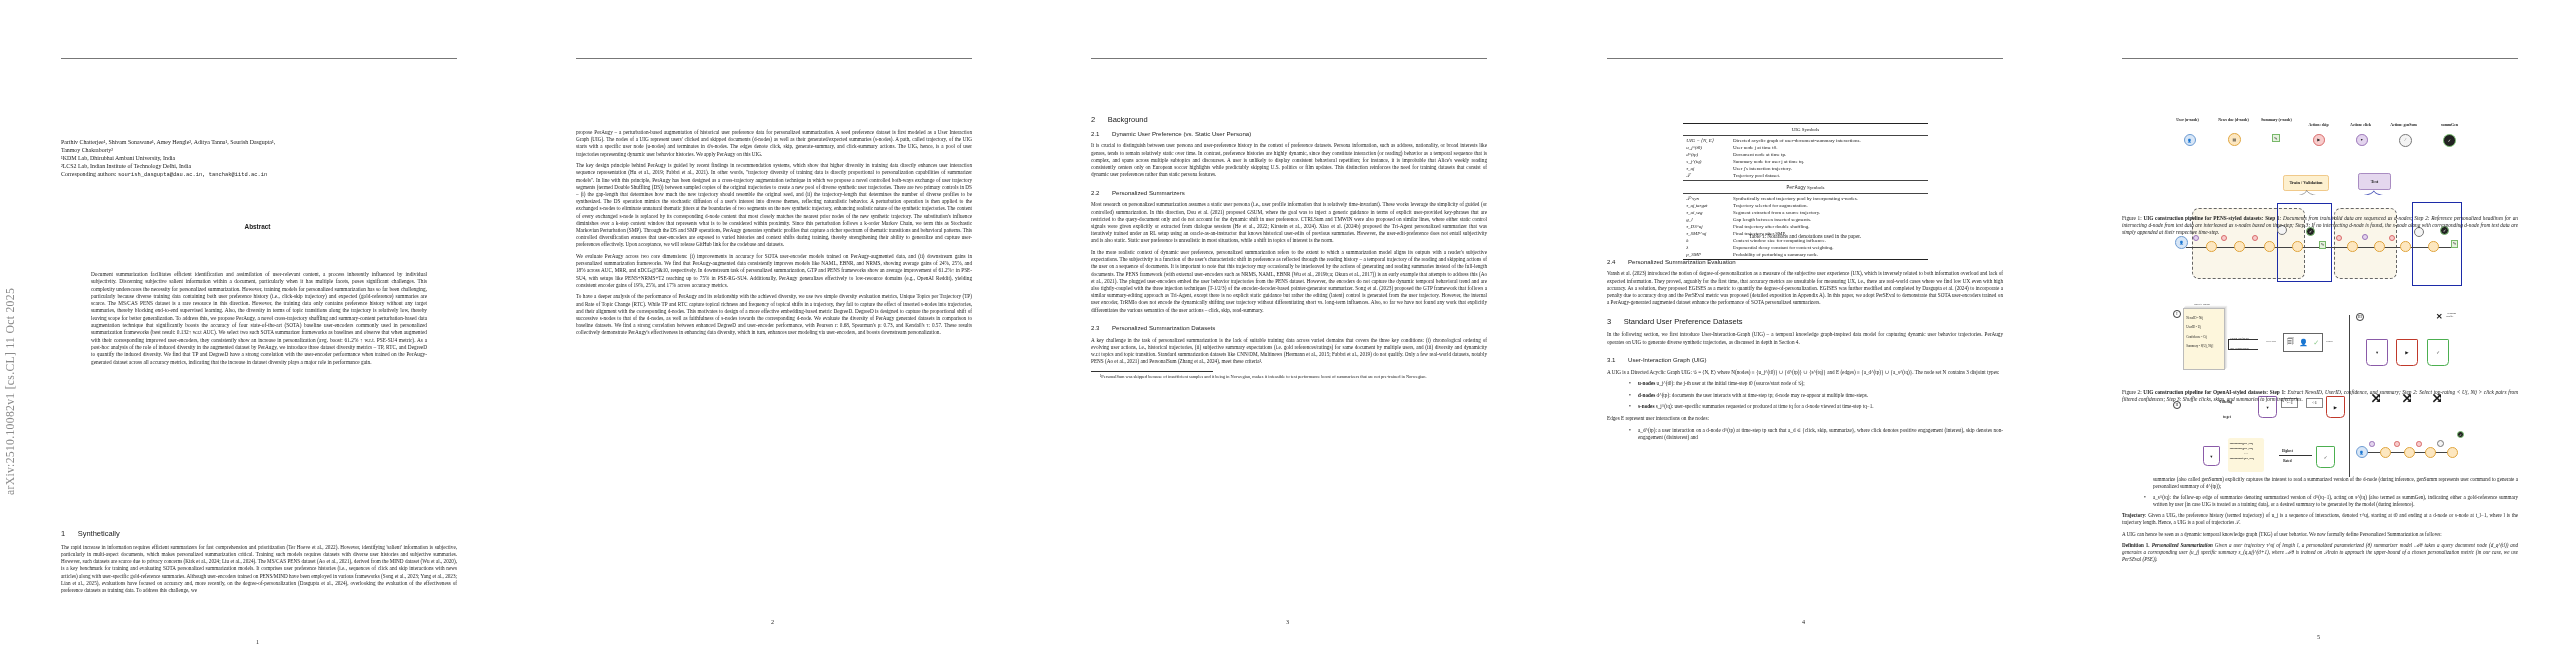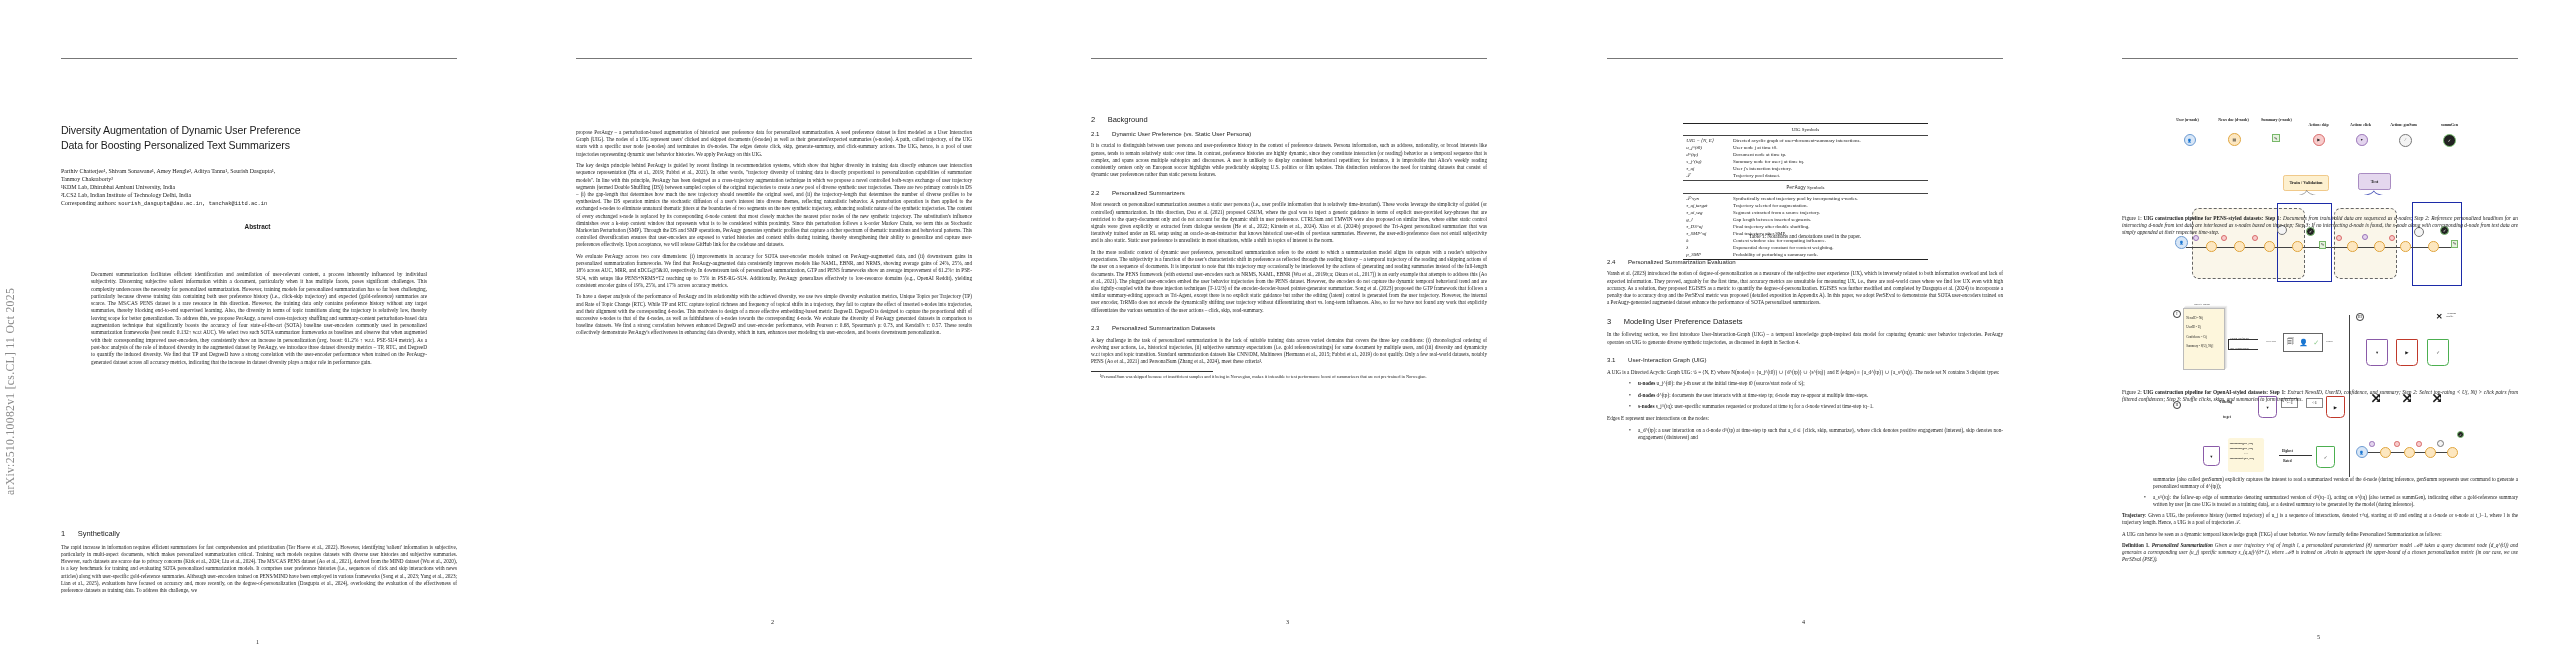--- a/index.html
+++ b/index.html
@@ -51,24 +51,20 @@
   .bucket { position: absolute; width: 19px; height: 22px; border: 1.4px solid; border-top-width: 1.7px; border-radius: 1.1px 1.1px 4.4px 4.4px; display:flex; align-items:center; justify-content:center; font-size: 4.4px; }
   .cap { position: absolute; left: 61px; width: 396px; font-size: 5.3px; line-height: 7.2px; text-align: justify; }
 </style>
 </head>
 <body>
 
 <div class="page" data-name="page-1" style="left:0px;">
   <div class="arxiv" data-name="arxiv-stamp">arXiv:2510.10082v1  [cs.CL]  11 Oct 2025</div>
   <div class="rule" data-name="header-rule"></div>
   <div class="content" style="top:123px;" data-name="title-block">
-    <div class="title" data-name="paper-title">
-      <div data-name="title-line-1">Diversity Augmentation of Dynamic User Preference</div>
-      <div data-name="title-line-2">Data for Boosting Personalized Text Summarizers</div>
-    </div>
     <div class="authors" style="margin-top:15px;" data-name="authors-block">
       <div data-name="authors-line-1">Parthiv Chatterjee¹, Shivam Sonawane¹, Amey Hengle², Aditya Tanna¹, Sourish Dasgupta¹,</div>
       <div data-name="authors-line-2">Tanmoy Chakraborty²</div>
       <div data-name="affiliation-1">¹KDM Lab, Dhirubhai Ambani University, India</div>
       <div data-name="affiliation-2">²LCS2 Lab, Indian Institute of Technology Delhi, India</div>
       <div data-name="corresponding-authors"><span data-name="corresponding-label">Corresponding authors: </span><span class="mono" data-name="corresponding-emails">sourish_dasgupta@dau.ac.in, tanchak@iitd.ac.in</span></div>
     </div>
   </div>
   <div class="abstract-head" style="position:absolute; top:223px; left:0; width:515px;" data-name="abstract-heading">Abstract</div>
   <div class="abstract" style="top:271px;" data-name="abstract-text">Document summarization facilitates efficient identification and assimilation of user-relevant content, a process inherently influenced by individual subjectivity. Discerning subjective salient information within a document, particularly when it has multiple facets, poses significant challenges. This complexity underscores the necessity for personalized summarization. However, training models for personalized summarization has so far been challenging, particularly because diverse training data containing both user preference history (i.e., click-skip trajectory) and expected (gold-reference) summaries are scarce. The MS/CAS PENS dataset is a rare resource in this direction. However, the training data only contains preference history without any target summaries, thereby blocking end-to-end supervised learning. Also, the diversity in terms of topic transitions along the trajectory is relatively low, thereby leaving scope for better generalization. To address this, we propose PerAugy, a novel cross-trajectory shuffling and summary-content perturbation-based data augmentation technique that significantly boosts the accuracy of four state-of-the-art (SOTA) baseline user-encoders commonly used in personalized summarization frameworks (best result: 0.132↑ w.r.t AUC). We select two such SOTA summarizer frameworks as baselines and observe that when augmented with their corresponding improved user-encoders, they consistently show an increase in personalization (avg. boost: 61.2% ↑ w.r.t. PSE-SU4 metric). As a post-hoc analysis of the role of induced diversity in the augmented dataset by PerAugy, we introduce three dataset diversity metrics – TP, RTC, and DegreeD to quantify the induced diversity. We find that TP and DegreeD have a strong correlation with the user-encoder performance when trained on the PerAugy-generated dataset across all accuracy metrics, indicating that the increase in dataset diversity plays a major role in performance gain.</div>
@@ -175,21 +171,21 @@
     <div class="row" data-name="table-row">
         <span class="sym" data-name="symbol-cell">p_SMP</span>
         <span class="desc" data-name="description-cell">Probability of perturbing a summary node.</span>
       </div>
     <div class="thick" style="margin-top:1.1px;" data-name="table-rule"></div>
   </div>
   <div class="caption-center" style="top:233px;" data-name="table-caption">Table 1: Notations and denotations used in the paper.</div>
   <div class="content" style="top:251px;" data-name="page-4-body">
     <div class="h2" data-name="subsection-heading"><span class="n" data-name="subsection-number">2.4</span><span data-name="subsection-title">Personalized Summarization Evaluation</span></div>
     <p data-name="paragraph">Vansh et al. (2023) introduced the notion of degree-of-personalization as a measure of the subjective user experience (UX), which is inversely related to both information overload and lack of expected information. They proved, arguably for the first time, that accuracy metrics are unsuitable for measuring UX, i.e., there are real-world cases where we find low UX even with high accuracy. As a solution, they proposed EGISES as a metric to quantify the degree-of-personalization. EGISES was further modified and completed by Dasgupta et al. (2024) to incorporate a penalty due to accuracy drop and the PerSEval metric was proposed (detailed exposition in Appendix A). In this paper, we adopt PerSEval to demonstrate that SOTA user-encoders trained on a PerAugy-generated augmented dataset enhance the performance of SOTA personalized summarizers.</p>
-    <div class="h1" style="margin-top:11px;" data-name="section-heading"><span class="n" data-name="section-number">3</span><span data-name="section-title">Modeling User Preference Datasets</span></div>
+    <div class="h1" style="margin-top:11px;" data-name="section-heading"><span class="n" data-name="section-number">3</span><span data-name="section-title">Standard User Preference Datasets</span></div>
     <p data-name="paragraph">In the following section, we first introduce User-Interaction-Graph (UIG) – a temporal knowledge graph-inspired data model for capturing dynamic user behavior trajectories. PerAugy operates on UIG to generate diverse synthetic trajectories, as discussed in depth in Section 4.</p>
     <div class="h2" style="margin-top:10px;" data-name="subsection-heading"><span class="n" data-name="subsection-number">3.1</span><span data-name="subsection-title">User-Interaction Graph (UIG)</span></div>
     <p data-name="paragraph">A UIG is a Directed Acyclic Graph UIG: 𝒢 = ⟨N, E⟩ where N(nodes) ≡ {u_j^(t0)} ∪ {d^(tp)} ∪ {s^(tq)} and E (edges) ≡ {a_d^(tp)} ∪ {a_s^(tq)}. The node set N contains 3 disjoint types:</p>
     <ul class="bul" data-name="node-types-list">
       <li data-name="list-item"><b data-name="term">u-nodes</b><span data-name="term-text"> u_j^(t0): the j-th user at the initial time-step t0 (source/start node of 𝒢);</span></li>
       <li data-name="list-item"><b data-name="term">d-nodes</b><span data-name="term-text"> d^(tp): documents the user interacts with at time-step tp; d-node may re-appear at multiple time-steps.</span></li>
       <li data-name="list-item"><b data-name="term">s-nodes</b><span data-name="term-text"> s_j^(tq): user-specific summaries requested or produced at time tq for a d-node viewed at time-step tq−1.</span></li>
     </ul>
     <p data-name="paragraph">Edges E represent user interactions on the nodes:</p>
     <ul class="bul" data-name="edges-list">

